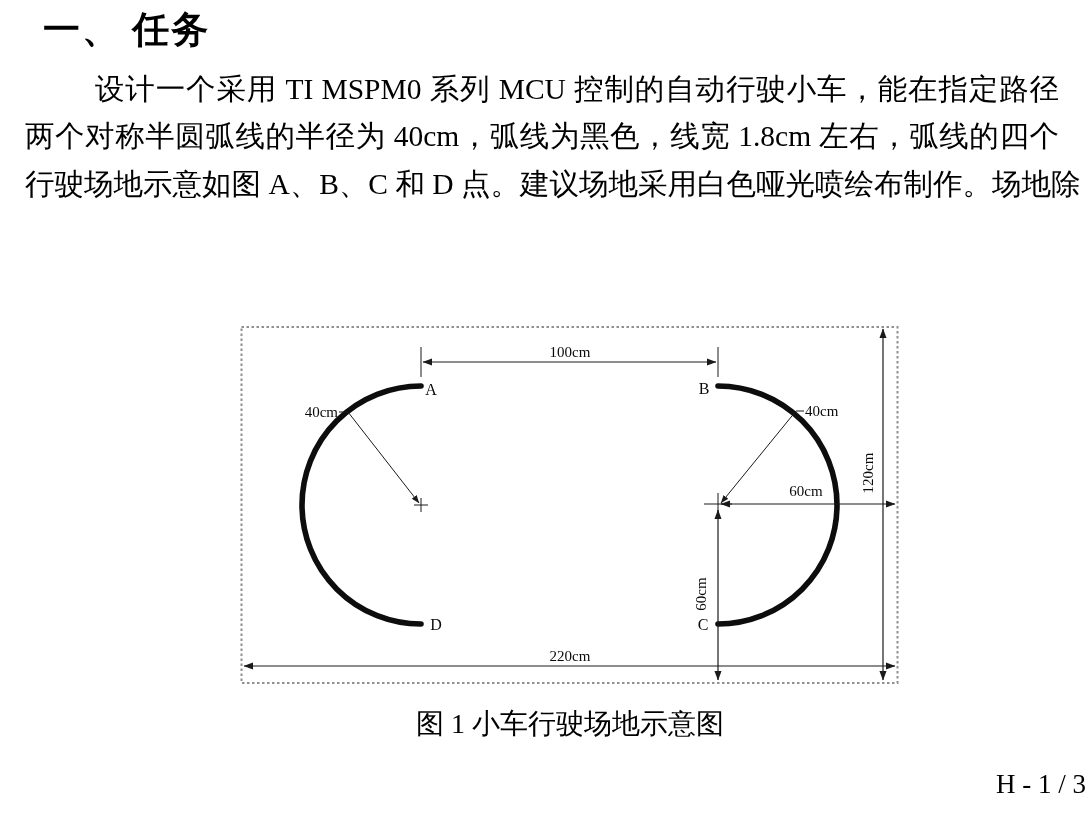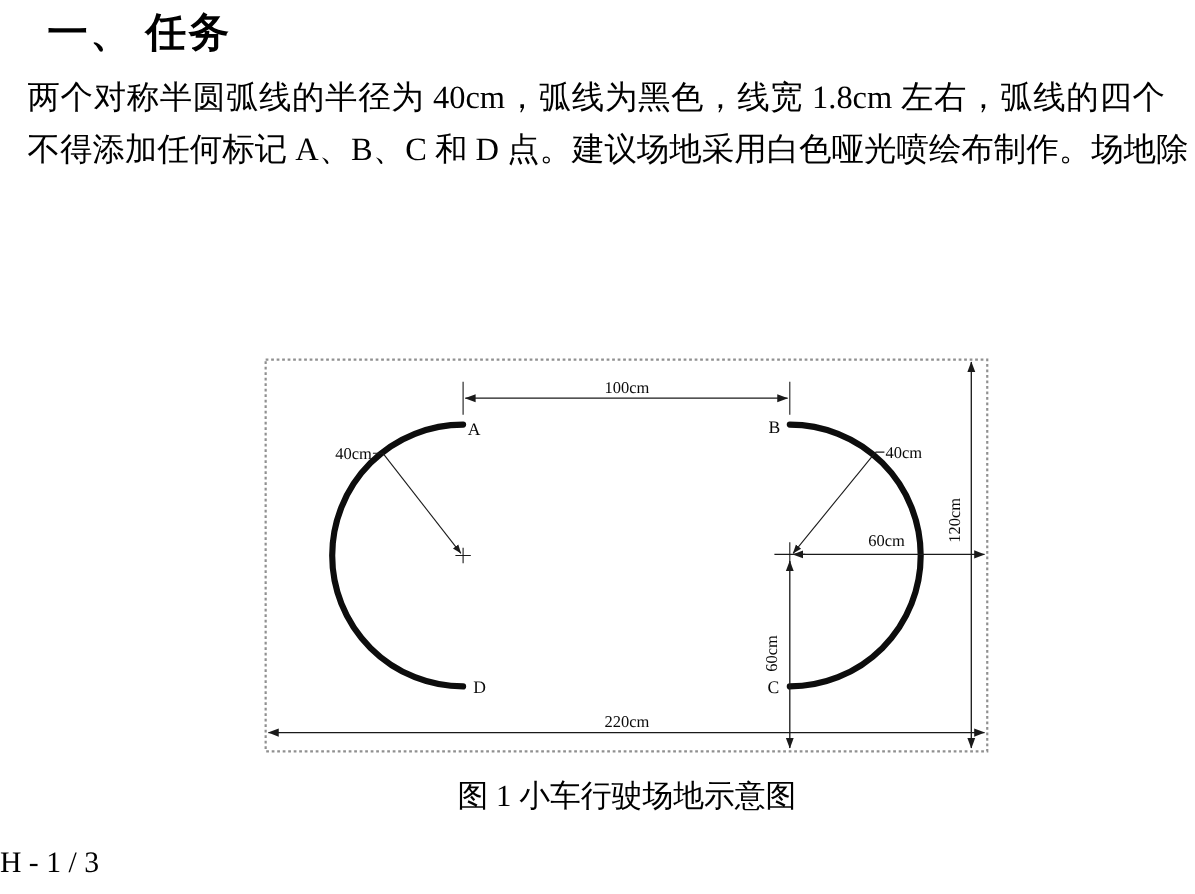--- a/index.html
+++ b/index.html
@@ -26,21 +26,21 @@
     white-space:nowrap;
   }
   .bodytext .line.indent { text-indent:70px; }
   .bodytext .line.last { text-align-last:left; }
   .caption {
     position:absolute; left:0; top:705px; width:1086px;
     text-align:center; font-size:28px;margin-left:27px;
   }
   .footer {
     position:absolute; left:0; top:769px; width:1086px;
-    text-align:left; font-size:27px;
+    text-align:right; font-size:27px;
   }
   svg.fig { position:absolute; left:235px; top:320px; }
   .fieldborder { fill:none; stroke:#909090; stroke-width:2; stroke-dasharray:2.5 2.5; }
   .arc { fill:none; stroke:#0d0d0d; stroke-width:5.6; stroke-linecap:round; }
   .dim { stroke:#1a1a1a; stroke-width:1.2; fill:none; }
   .thin { stroke:#1a1a1a; stroke-width:1; fill:none; }
   text.lbl {
     font-family:"Liberation Serif","DejaVu Serif",serif;
     font-size:15px; fill:#0a0a0a;
   }
@@ -48,22 +48,23 @@
     font-family:"Liberation Serif","DejaVu Serif",serif;
     font-size:16px; fill:#0a0a0a;
   }
 </style>
 </head>
 <body>
 
 <div class="heading">一、 任务</div>
 
 <div class="bodytext">
+  <div class="line indent">设计一个采用 TI MSPM0 系列 MCU 控制的自动行驶小车，能在指定路径</div>
   <div class="line">两个对称半圆弧线的半径为 40cm，弧线为黑色，线宽 1.8cm 左右，弧线的四个</div>
-  <div class="line">不得添加任何标记 A、B、C 和 D 点。建议场地采用白色哑光喷绘布制作。场地除</div>
+  <div class="line">行驶场地示意如图 A、B、C 和 D 点。建议场地采用白色哑光喷绘布制作。场地除</div>
 </div>
 
 <svg class="fig" width="670" height="370" viewBox="0 0 670 370">
   <defs>
     <marker id="arr" viewBox="0 0 10 10" refX="9.2" refY="5" markerWidth="8.5" markerHeight="8.5" orient="auto-start-reverse">
       <path d="M0,1.4 L9.6,5 L0,8.6 z" fill="#1a1a1a"></path>
     </marker>
   </defs>
 
   <rect class="fieldborder" x="6.5" y="7" width="656" height="356"></rect>

